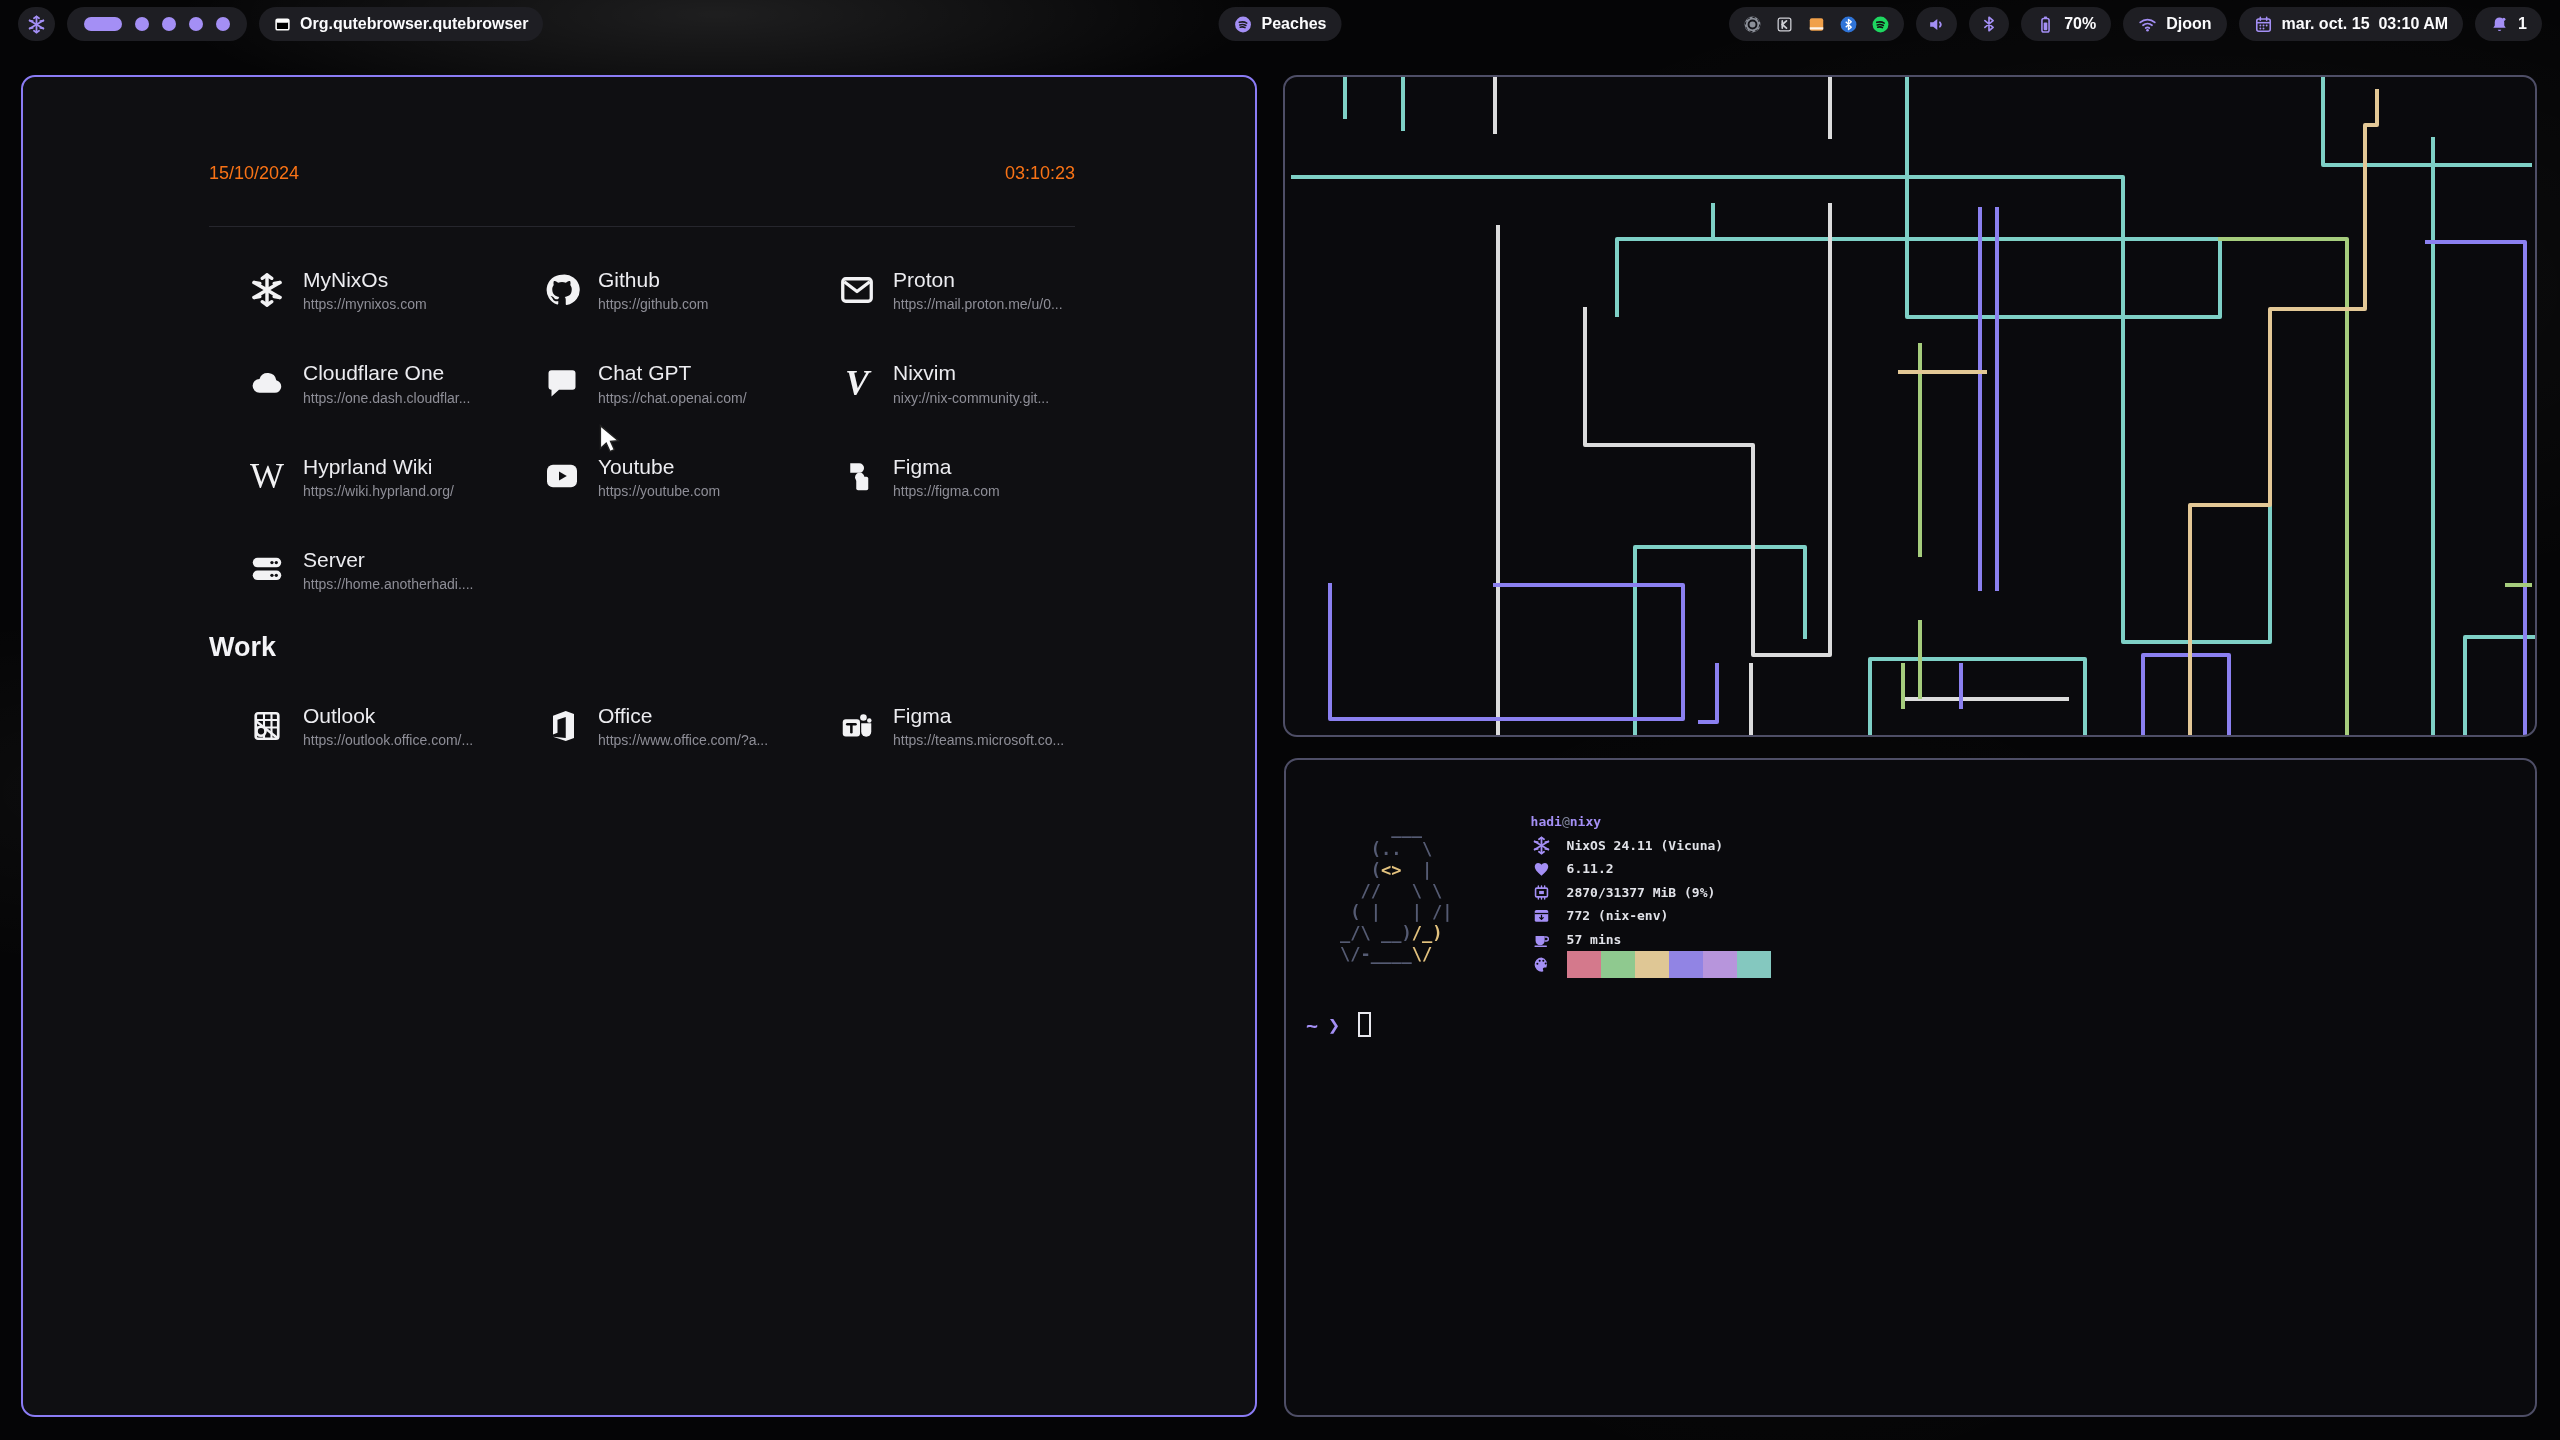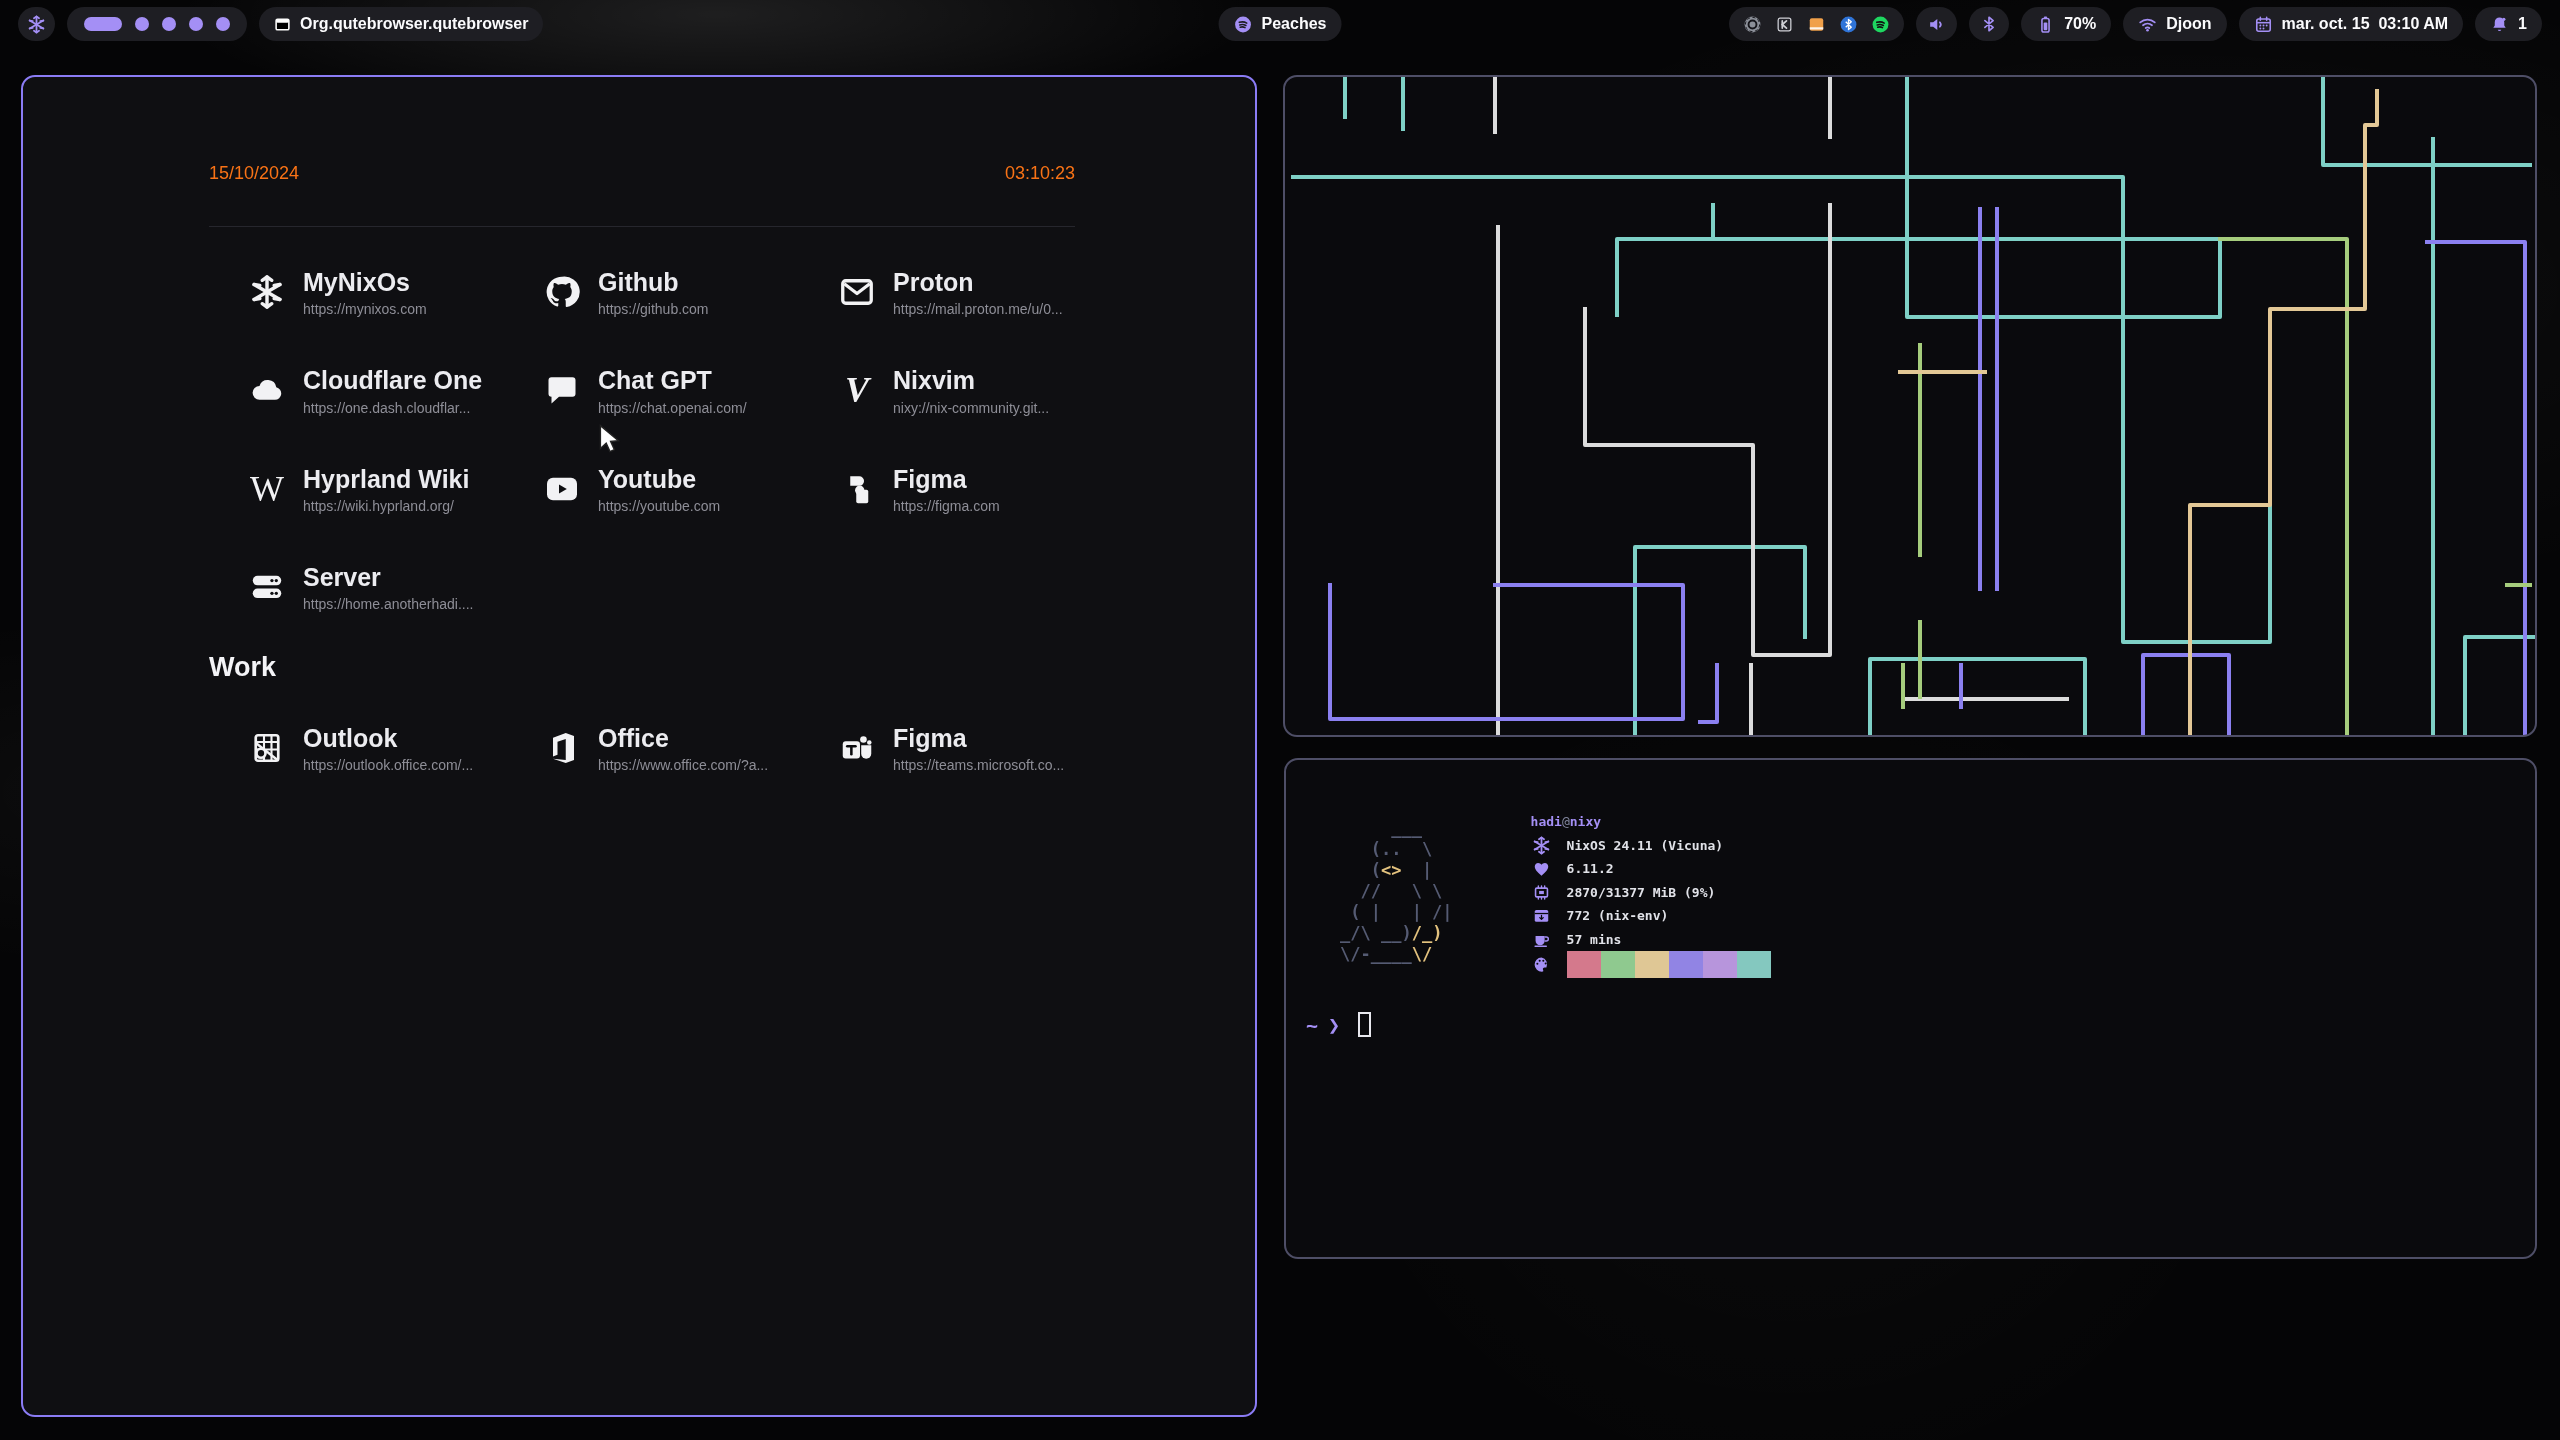--- a/index.html
+++ b/index.html
@@ -36,37 +36,37 @@
   .ws-dot { width:14px; height:14px; border-radius:50%; background:#a48ff5; }
   .workspaces { gap:13px; padding:0 17px; }
   .tray { gap:13px; padding:0 14px; }
 
   
   .window { position:absolute; border-radius:14px; z-index:2; }
   .browser { left:21px; top:75px; width:1236px; height:1342px;
     border:2px solid #8b7cf5; background:#0f0f12; }
   .pipeswin { left:1283px; top:75px; width:1254px; height:662px;
     border:2px solid #4e4e66; background:#0a0a0d; overflow:hidden; }
-  .termwin { left:1284px; top:758px; width:1253px; height:501px;
+  .termwin { left:1284px; top:758px; width:1253px; height:659px;
     border:2px solid #4e4e66; background:#0a0a0d; overflow:hidden; }
 
   
   .browser-content { padding:86px 180px 0 186px; }
   .date-row { display:flex; justify-content:space-between;
     font-size:18px; color:#f97316; font-weight:400; }
   .welcome { margin-top:20px; font-size:60px; font-weight:700;
     letter-spacing:-1.5px; color:#8a7af2; }
   .divider { margin-top:42px; border-top:1px solid #26262d; }
   .section-heading { margin-top:40px; font-size:27px; font-weight:700; color:#f4f4f7; }
   .bm-grid { margin-top:40px; display:grid; grid-template-columns:repeat(3,295px);
     row-gap:48px; padding-left:38px; }
   .bm-item { display:flex; align-items:center; gap:16px; cursor:pointer; }
   .bm-ico { width:40px; height:40px; display:flex; align-items:center;
     justify-content:center; color:#f2f2f4; flex:none; }
-  .bm-title { font-size:25px; font-weight:700; color:#ececf0; line-height:1.25; }
+  .bm-title { font-size:21px; font-weight:400; color:#ececf0; line-height:1.25; }
   .bm-url { font-size:14px; color:#8e8e97; margin-top:3px; max-width:210px;
     overflow:hidden; white-space:nowrap; }
   .txticon { font-size:36px; font-weight:700; color:#f2f2f4; line-height:1; }
 
   
   .fetch { position:absolute; left:54px; top:50px; display:flex; gap:42px;
     font-family:"DejaVu Sans Mono", monospace; }
   .ascii { font-size:17px; line-height:21px; font-weight:700; white-space:pre;
     color:#555b73; padding-top:8px; }
   .ascii .tan { color:#e3c27e; }

